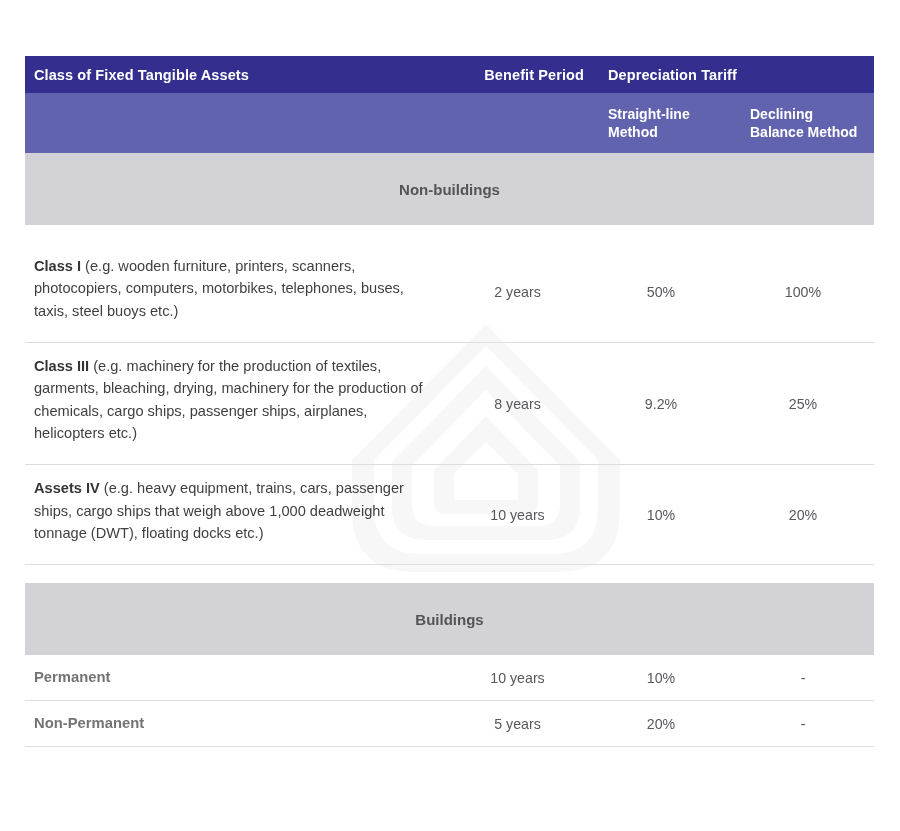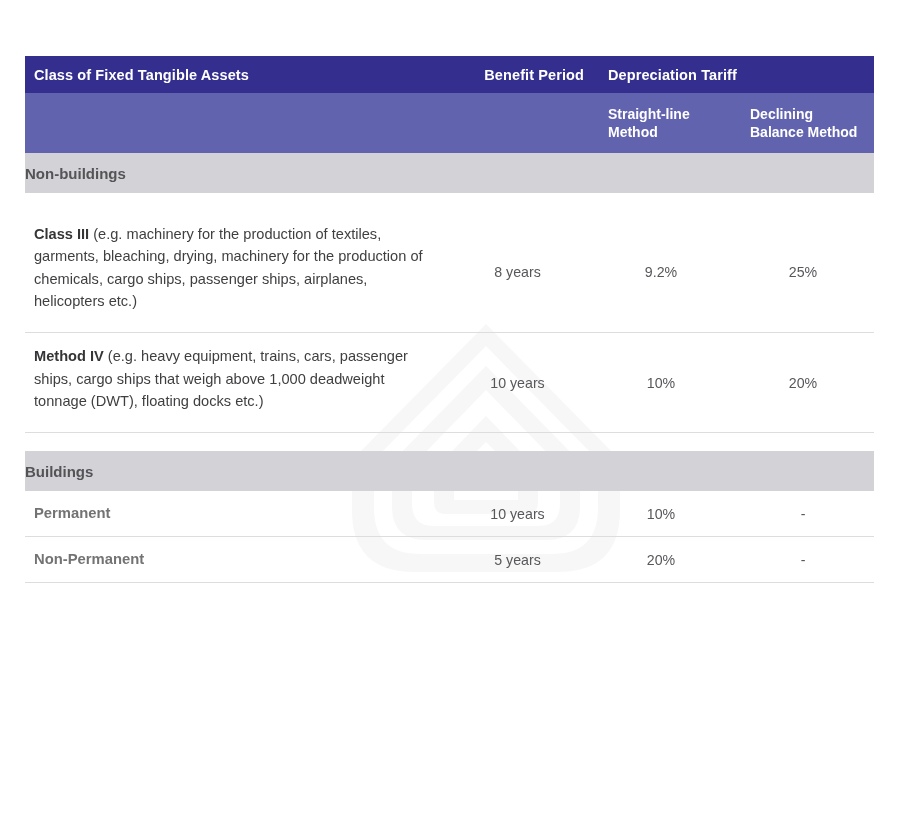--- a/index.html
+++ b/index.html
@@ -94,24 +94,24 @@
   th.s-blank1, th.s-blank2 { padding: 0 !important; }
   th.s-sl { padding-left: 18px !important; }
   th.s-db { padding-left: 18px !important; }
 
   
   tr.section-row td {
     background: #d3d3d7;
     color: #545456;
     font-size: 15px;
     font-weight: bold;
-    text-align: left;
+    text-align: center;
     height: 40px;
     vertical-align: middle;
-    padding: 0;
+    padding: 16px;
   }
 
   
   tr.spacer td {
     height: 18px;
     padding: 0;
     background: transparent;
     border: none;
   }
 
@@ -235,31 +235,37 @@
 
       <tbody>
 
         <tr class="section-row">
           <td colspan="4">Non-buildings</td>
         </tr>
         <tr class="spacer">
             <td colspan="4"></td>
           </tr>
 
+        <tr class="data-row">
+          <td class="cell-class"><span class="lead">Class I</span><span> (e.g. wooden furniture, printers, scanners, photocopiers, computers, motorbikes, telephones, buses, taxis, steel buoys etc.)</span></td>
+          <td class="cell-num">2 years</td>
+          <td class="cell-num">50%</td>
+          <td class="cell-num">100%</td>
+        </tr>
 
 
         <tr class="data-row">
           <td class="cell-class"><span class="lead">Class III</span><span> (e.g. machinery for the production of textiles, garments, bleaching, drying, machinery for the production of chemicals, cargo ships, passenger ships, airplanes, helicopters etc.)</span></td>
           <td class="cell-num">8 years</td>
           <td class="cell-num">9.2%</td>
           <td class="cell-num">25%</td>
         </tr>
 
         <tr class="data-row">
-          <td class="cell-class"><span class="lead">Method IV</span><span> (e.g. heavy equipment, trains, cars, passenger ships, cargo ships that weigh above 1,000 deadweight tonnage (DWT), floating docks etc.)</span></td>
+          <td class="cell-class"><span class="lead">Assets IV</span><span> (e.g. heavy equipment, trains, cars, passenger ships, cargo ships that weigh above 1,000 deadweight tonnage (DWT), floating docks etc.)</span></td>
           <td class="cell-num">10 years</td>
           <td class="cell-num">10%</td>
           <td class="cell-num">20%</td>
         </tr>
 
         <tr class="spacer">
             <td colspan="4"></td>
           </tr>
 
         <tr class="section-row">

